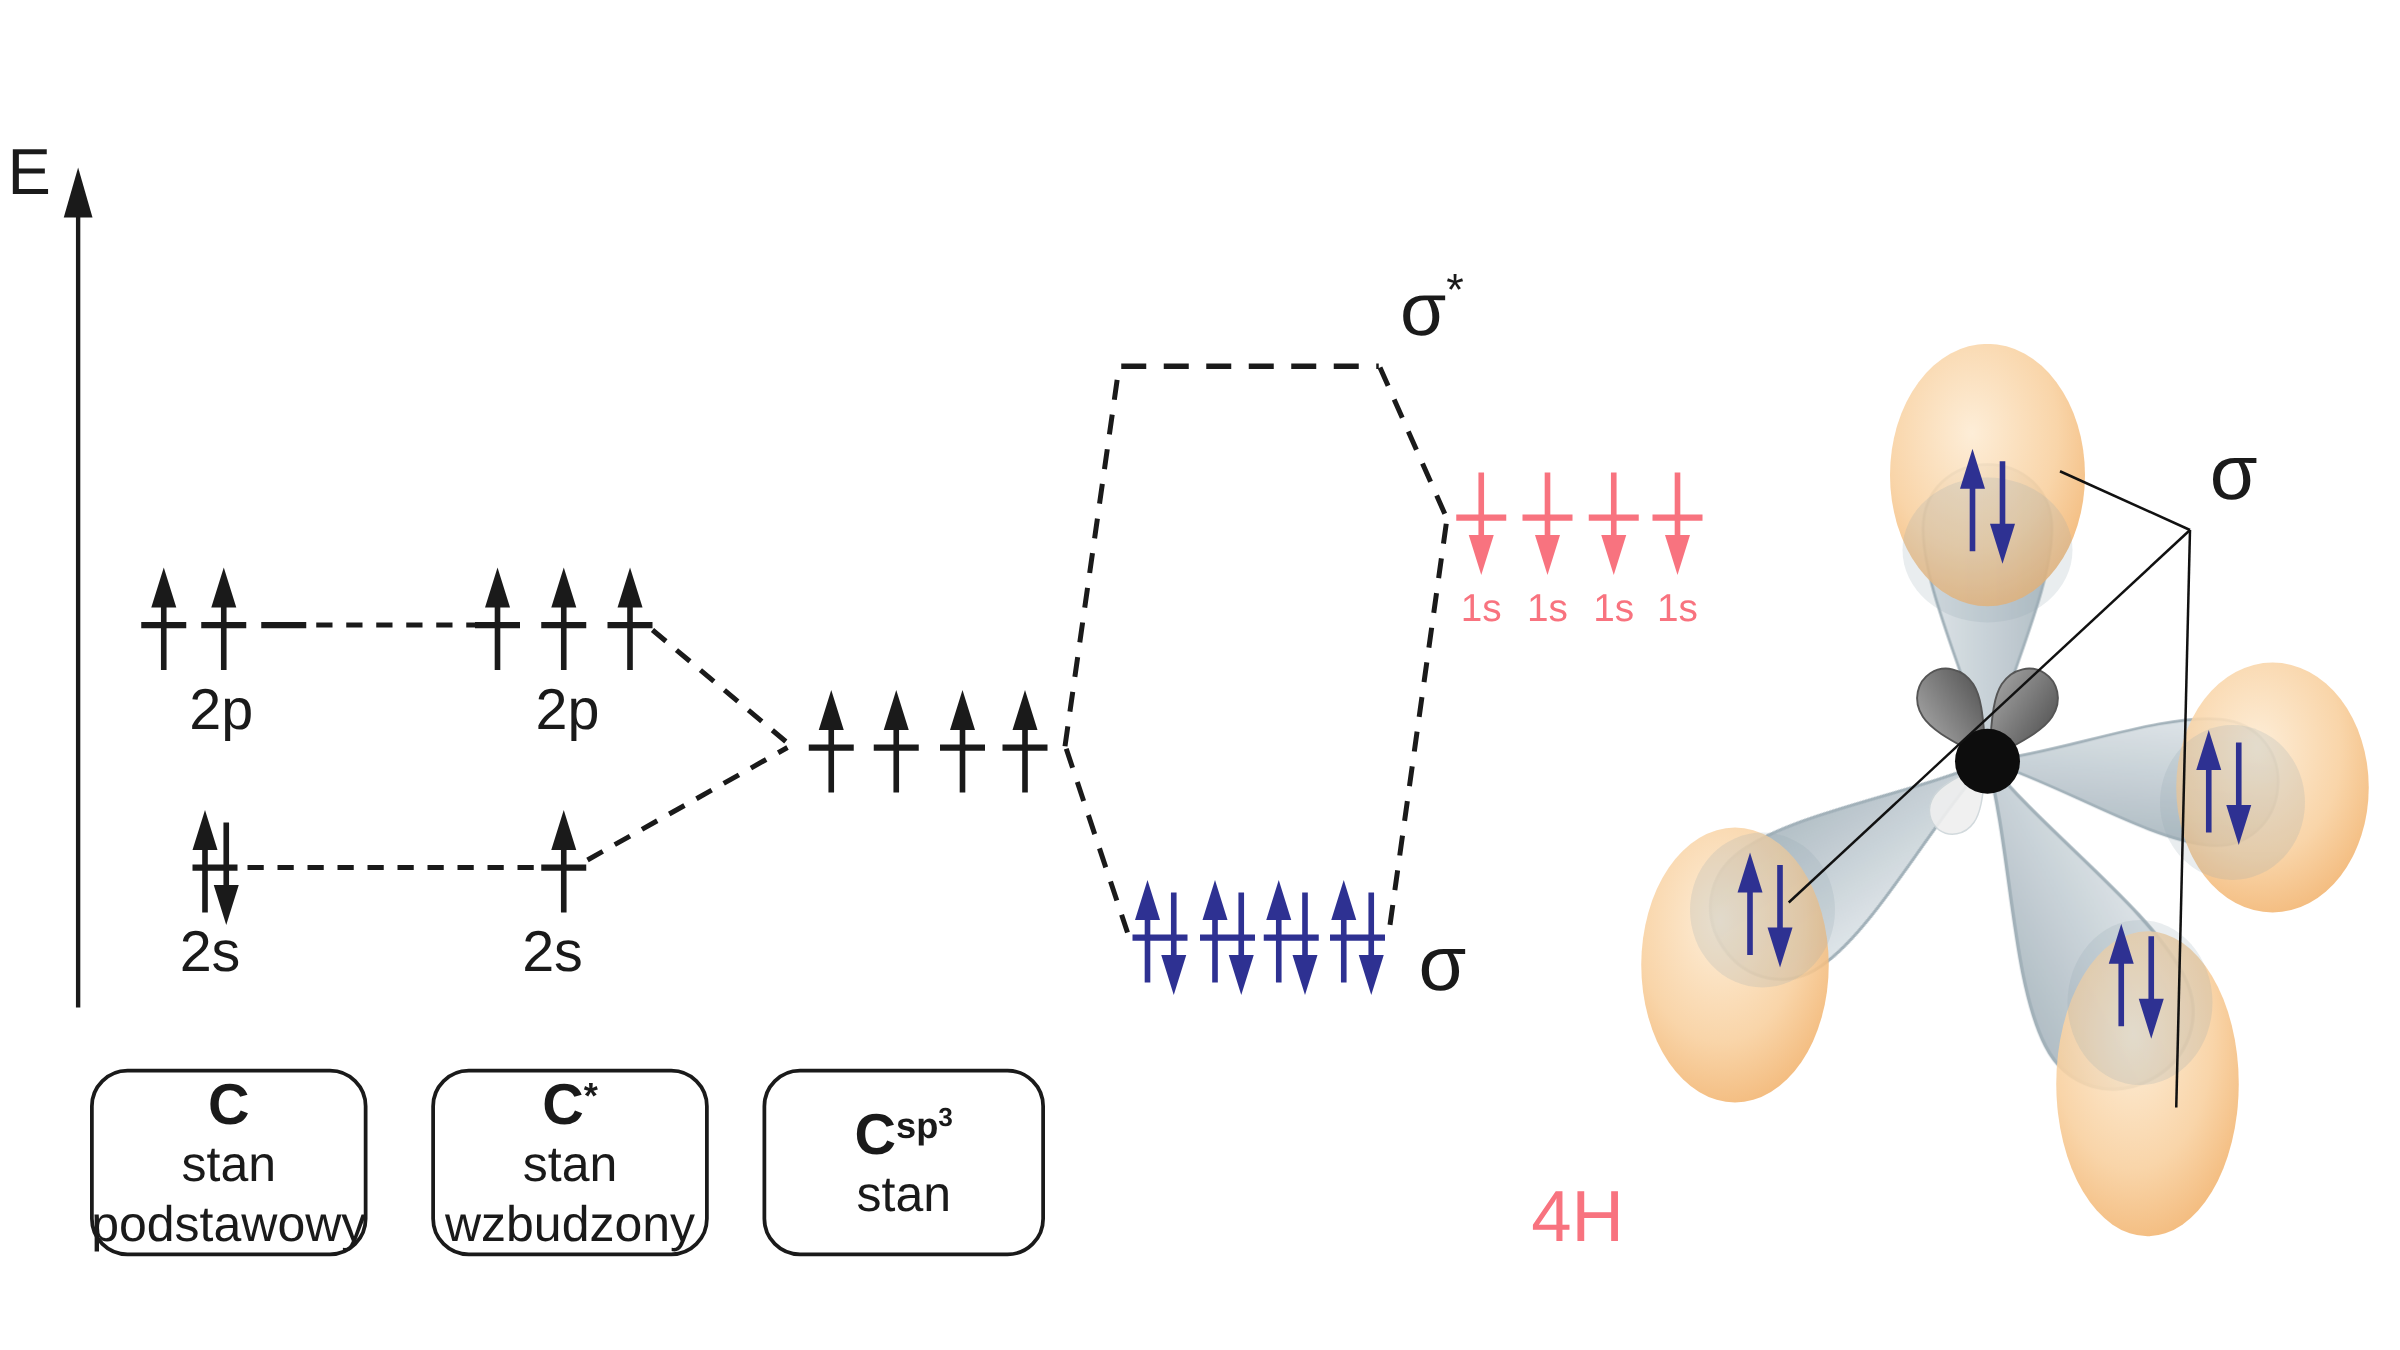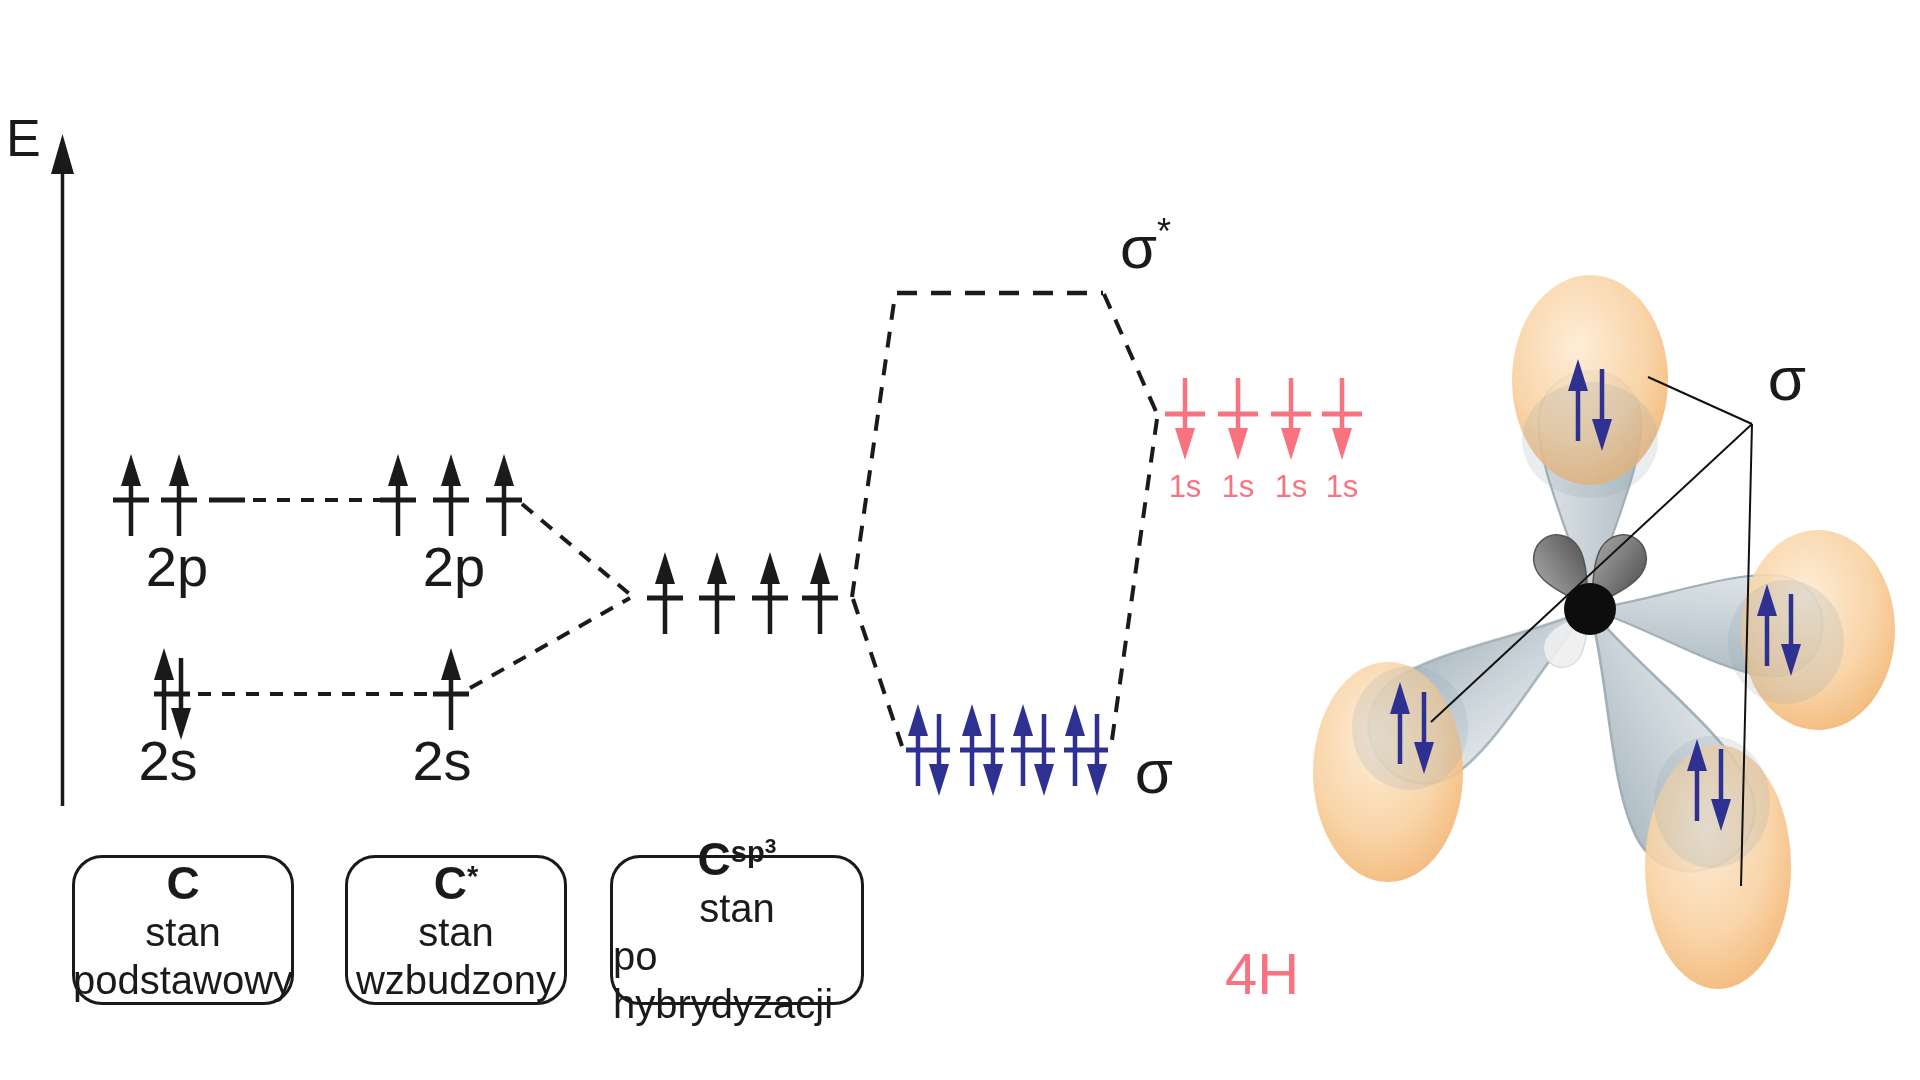--- a/index.html
+++ b/index.html
@@ -13,21 +13,21 @@
   }
   #stage{position:absolute;left:0;top:0;width:1920px;height:1080px;}
   svg{position:absolute;left:0;top:0;}
   .ink{color:var(--ink);}
   .navy{color:var(--navy);}
   .pink{color:var(--pink);}
   .dash{stroke:var(--ink);fill:none;}
   
   .lbl{position:absolute;white-space:nowrap;line-height:1;}
   .ctr{transform:translate(-50%,-50%);}
-  .orb{font-size:56px;color:var(--ink);text-align:center;}
+  .orb{font-size:46px;color:var(--ink);text-align:center;}
   .orb-pink{font-size:31px;color:var(--pink);}
   .e-lab{font-size:52px;color:var(--ink);}
   .sigma{font-size:62px;color:var(--ink);}
   .sigma-star{font-size:60px;color:var(--ink);}
   .sigma-star sup{font-size:36px;vertical-align:24px;}
   .fourh{font-size:58px;font-weight:normal;color:var(--pink);}
   
   .box{
     position:absolute;top:855px;height:150px;border:3px solid var(--ink);
     border-radius:30px;display:flex;flex-direction:column;align-items:center;
@@ -220,19 +220,18 @@
 <div class="box" style="left:72px;width:222px;">
   <div class="symbol"><span>C</span><sup class="s1"><span></span><sup class="s2"></sup></sup></div>
   <div class="bl">stan</div>
   <div class="bl">podstawowy</div>
 </div>
 <div class="box" style="left:345px;width:222px;">
   <div class="symbol"><span>C</span><sup class="s1"><span>*</span><sup class="s2"></sup></sup></div>
   <div class="bl">stan</div>
   <div class="bl">wzbudzony</div>
 </div>
-<div class="box" style="left:610px;width:254px;">
+<div class="box" style="left:610px;width:226px;">
   <div class="symbol"><span>C</span><sup class="s1"><span>sp</span><sup class="s2">3</sup></sup></div>
   <div class="bl">stan</div>
-  <div class="bl">po hybrydyzacji</div>
 </div>
 
 </div>
 
 </body></html>

